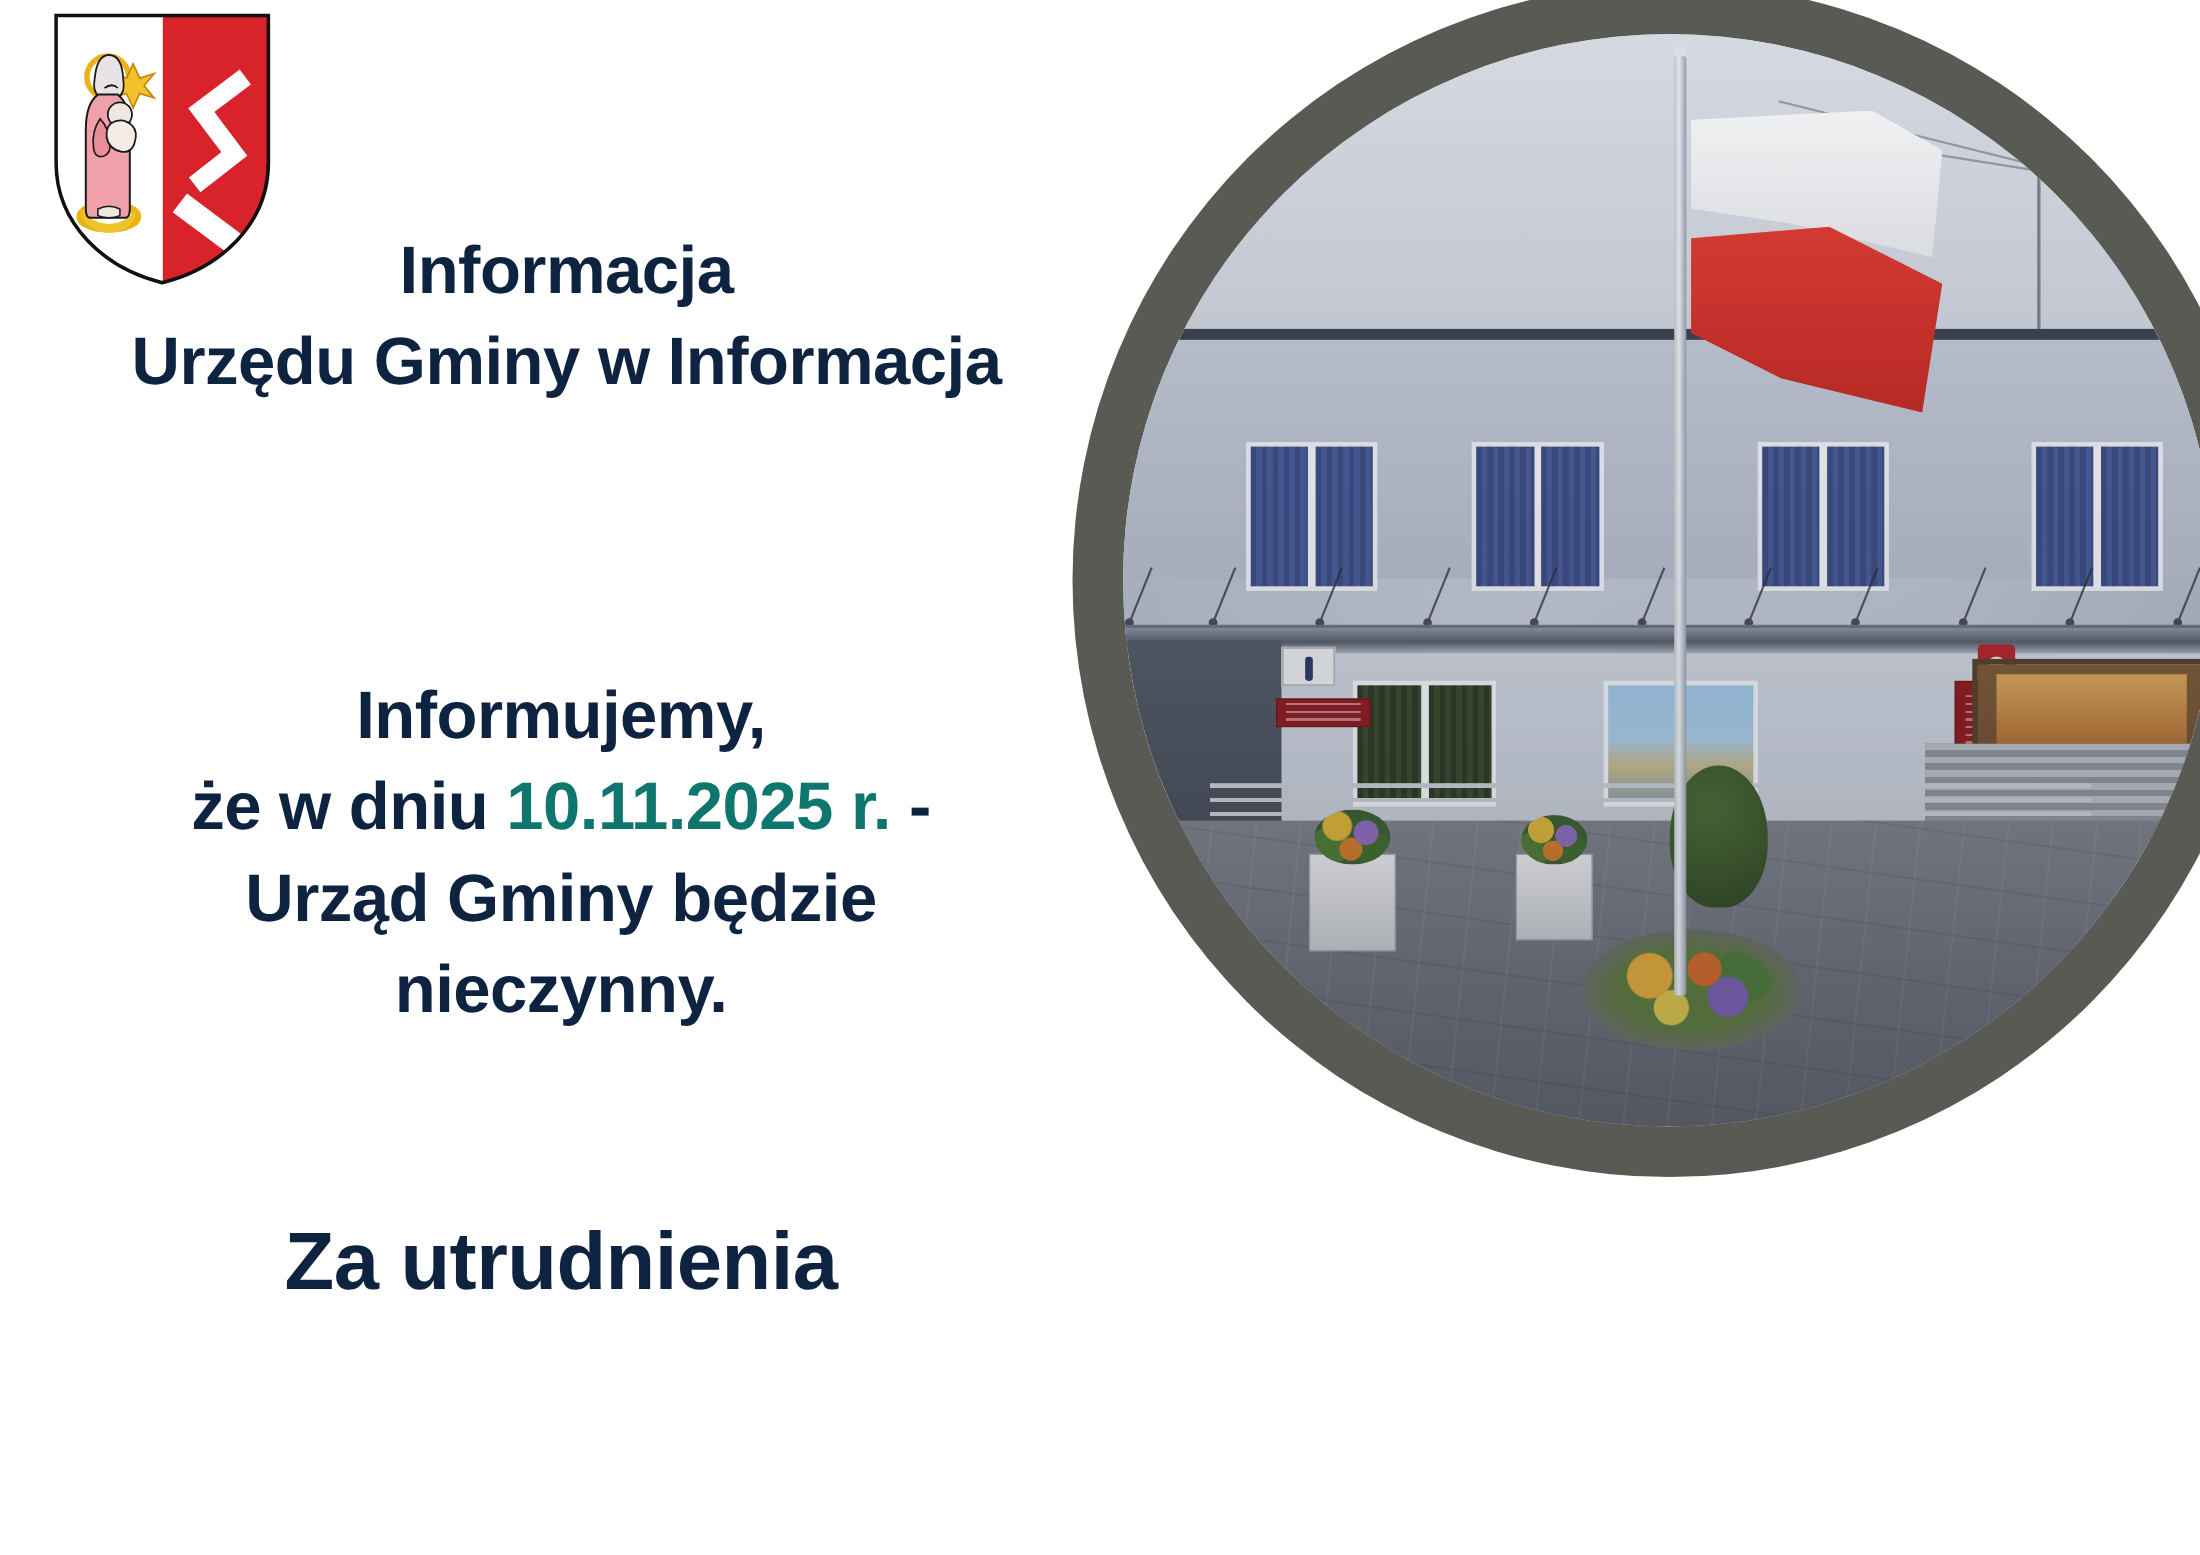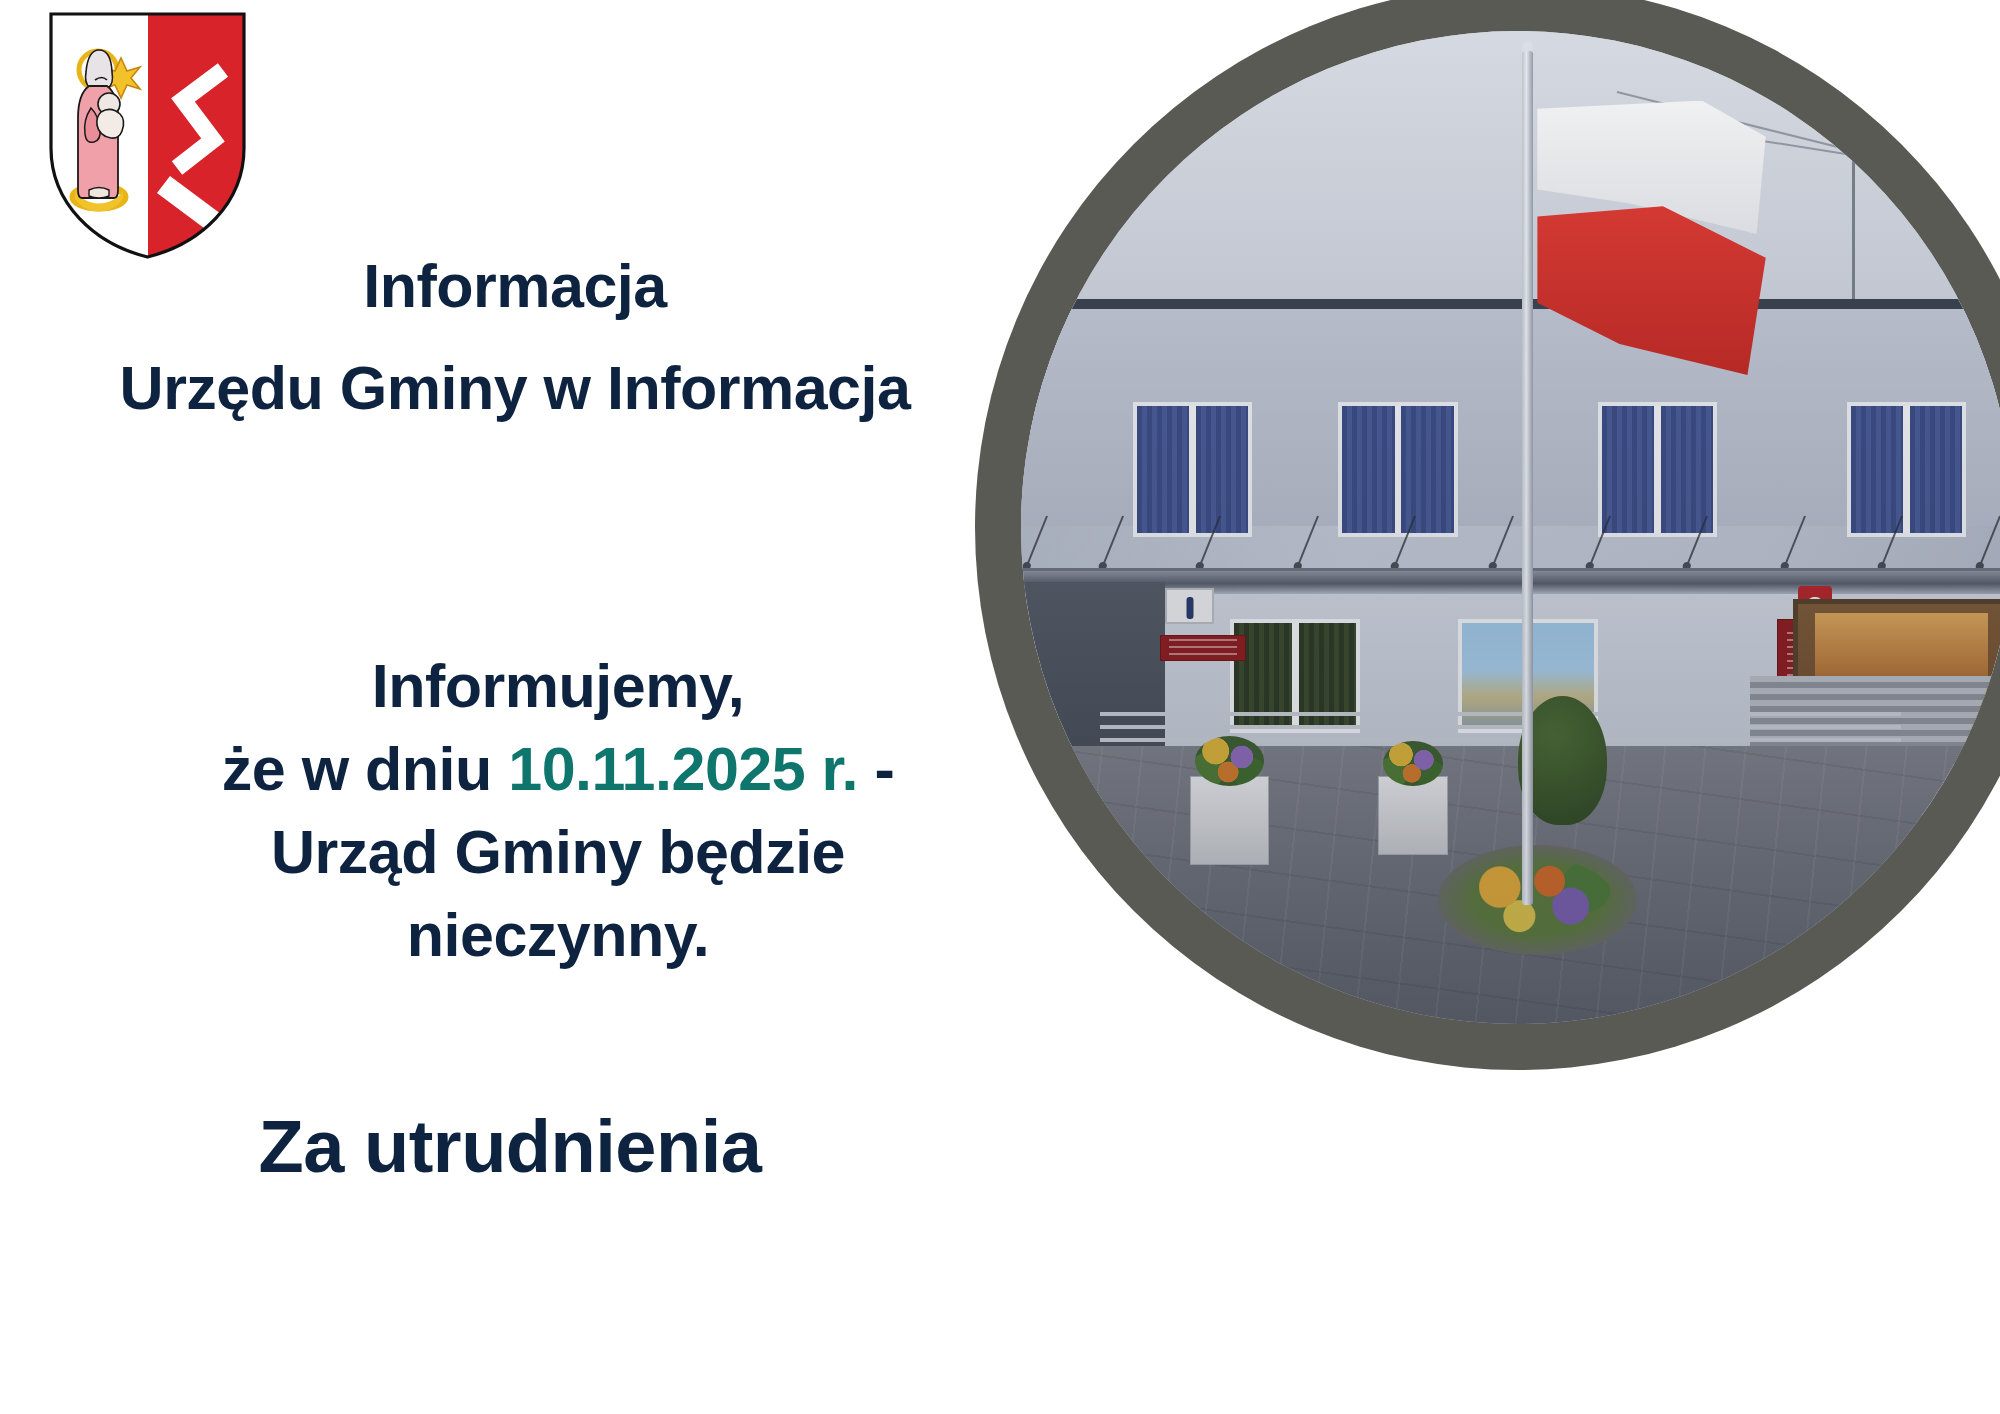--- a/index.html
+++ b/index.html
@@ -27,24 +27,24 @@
     text-align:center;
   }
   .t-line {
     color:#0d2340;
     font-weight:700;
     letter-spacing:-0.5px;
     white-space:nowrap;
     line-height:1.0;
   }
   .blk1 { position:absolute; left:0; top:215px; width:1030px; }
-  .blk1 .t-line { font-size:61px; margin-bottom:22px;margin-top:41px; }
+  .blk1 .t-line { font-size:61px; margin-bottom:22px; }
   .blk1 .l1 { font-size:61px; }
 
-  .blk2 { position:absolute; left:0; top:656px; width:1020px;margin-left:48px; }
+  .blk2 { position:absolute; left:0; top:620px; width:1020px; }
   .blk2 .t-line { font-size:61px; margin-bottom:22px; }
 
   .blk3 { position:absolute; left:0; top:1110px; width:1020px; }
   .blk3 .t-line { font-size:74px; margin-bottom:30px; }
 
   .red { color:#0f766e; }
 
   
   .photo-wrap {
     position:absolute;

